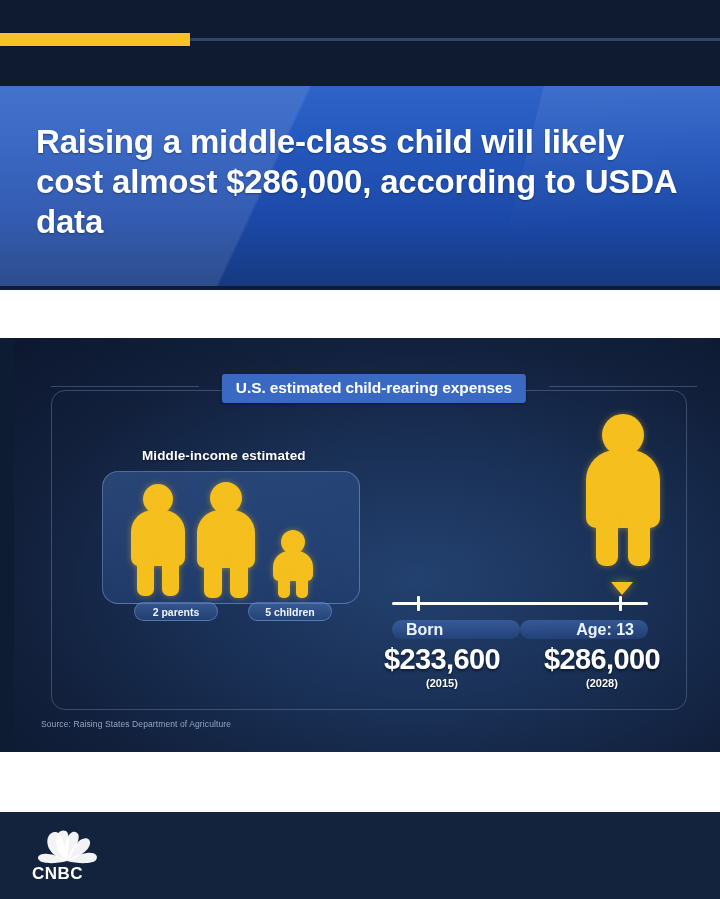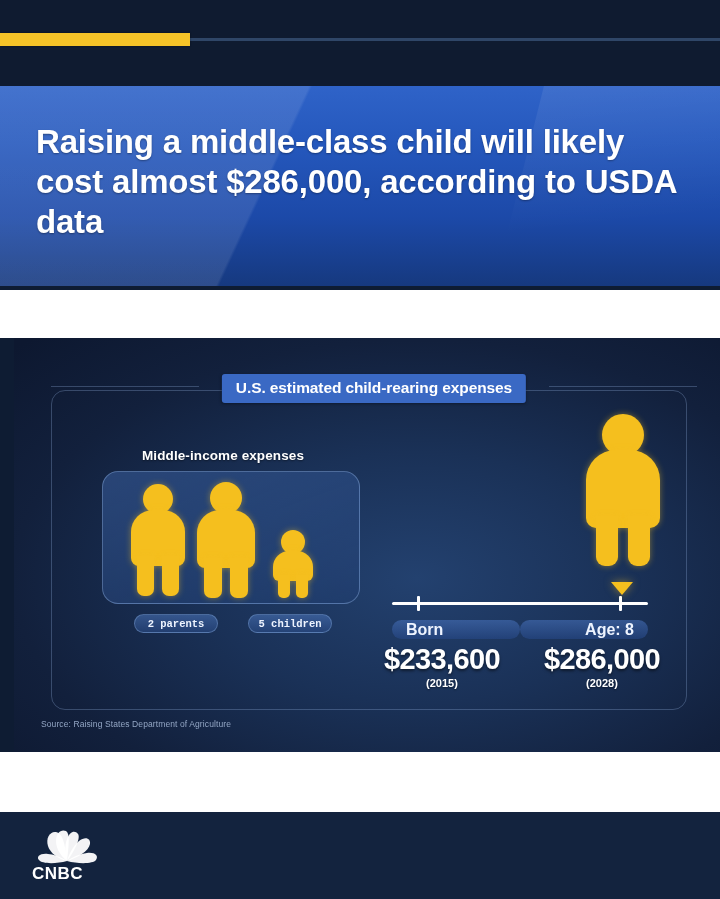--- a/index.html
+++ b/index.html
@@ -105,21 +105,21 @@
     position:absolute; left:50%; transform:translateX(-50%);
     background:#f5bf1e;
     box-shadow:0 0 6px rgba(245,191,30,.45);
   }
   .fig .leg {
     position:absolute; background:#f5bf1e;
     box-shadow:0 0 6px rgba(245,191,30,.45);
   }
 
   
-  .pillrow { position:absolute; left:88px; top:276px; width:258px; height:20px;font-family:Liberation Mono, monospace; }
+  .pillrow { position:absolute; left:88px; top:264px; width:258px; height:20px; }
   .pill {
     position:absolute; top:0; height:19px;
     background:linear-gradient(180deg, rgba(78,120,190,.55), rgba(44,78,140,.55));
     border:1px solid rgba(150,185,235,.35);
     border-radius:10px;
     color:#eef4ff; font-size:10.5px; font-weight:bold;
     display:flex; align-items:center; justify-content:center;
   }
   .pill-parents  { left:32px;  width:84px; }
   .pill-children { left:146px; width:84px; }
@@ -201,21 +201,21 @@
 
   <div class="white-band band-top"></div>
 
   <div class="chart-area">
 
     <div class="chart-panel"></div>
     <div class="title-rule rule-left"></div>
     <div class="title-rule rule-right"></div>
     <div class="chart-title">U.S. estimated child-rearing expenses</div>
 
-    <div class="household-label">Middle-income expenses</div>
+    <div class="household-label">Middle-income estimated</div>
 
     <div class="family-card">
 
       <div class="fig" style="left:26px; top:12px; width:58px; height:112px;">
         <div class="head" style="top:0; width:30px; height:30px;"></div>
         <div class="body" style="top:26px; width:54px; height:56px; border-radius:22px 22px 8px 8px;"></div>
         <div class="leg" style="left:8px;  top:72px; width:17px; height:40px; border-radius:0 0 7px 7px;"></div>
         <div class="leg" style="left:33px; top:72px; width:17px; height:40px; border-radius:0 0 7px 7px;"></div>
       </div>
 
@@ -246,21 +246,21 @@
       <div class="leg" style="left:44px; top:102px; width:22px; height:50px; border-radius:0 0 9px 9px;"></div>
     </div>
 
     <div class="timeline-wrap">
       <div class="timeline-axis"></div>
       <div class="tick tick-born"></div>
       <div class="tick tick-age"></div>
       <div class="age-marker"></div>
     </div>
     <div class="tl-pill tl-pill-born">Born</div>
-    <div class="tl-pill tl-pill-age">Age: 8</div>
+    <div class="tl-pill tl-pill-age">Age: 13</div>
 
     <div class="amounts">
       <div class="amt amt-2015">
         <div class="amt-value">$233,600</div>
         <div class="amt-year">(2015)</div>
       </div>
       <div class="amt amt-2022">
         <div class="amt-value">$286,000</div>
         <div class="amt-year">(2028)</div>
       </div>

